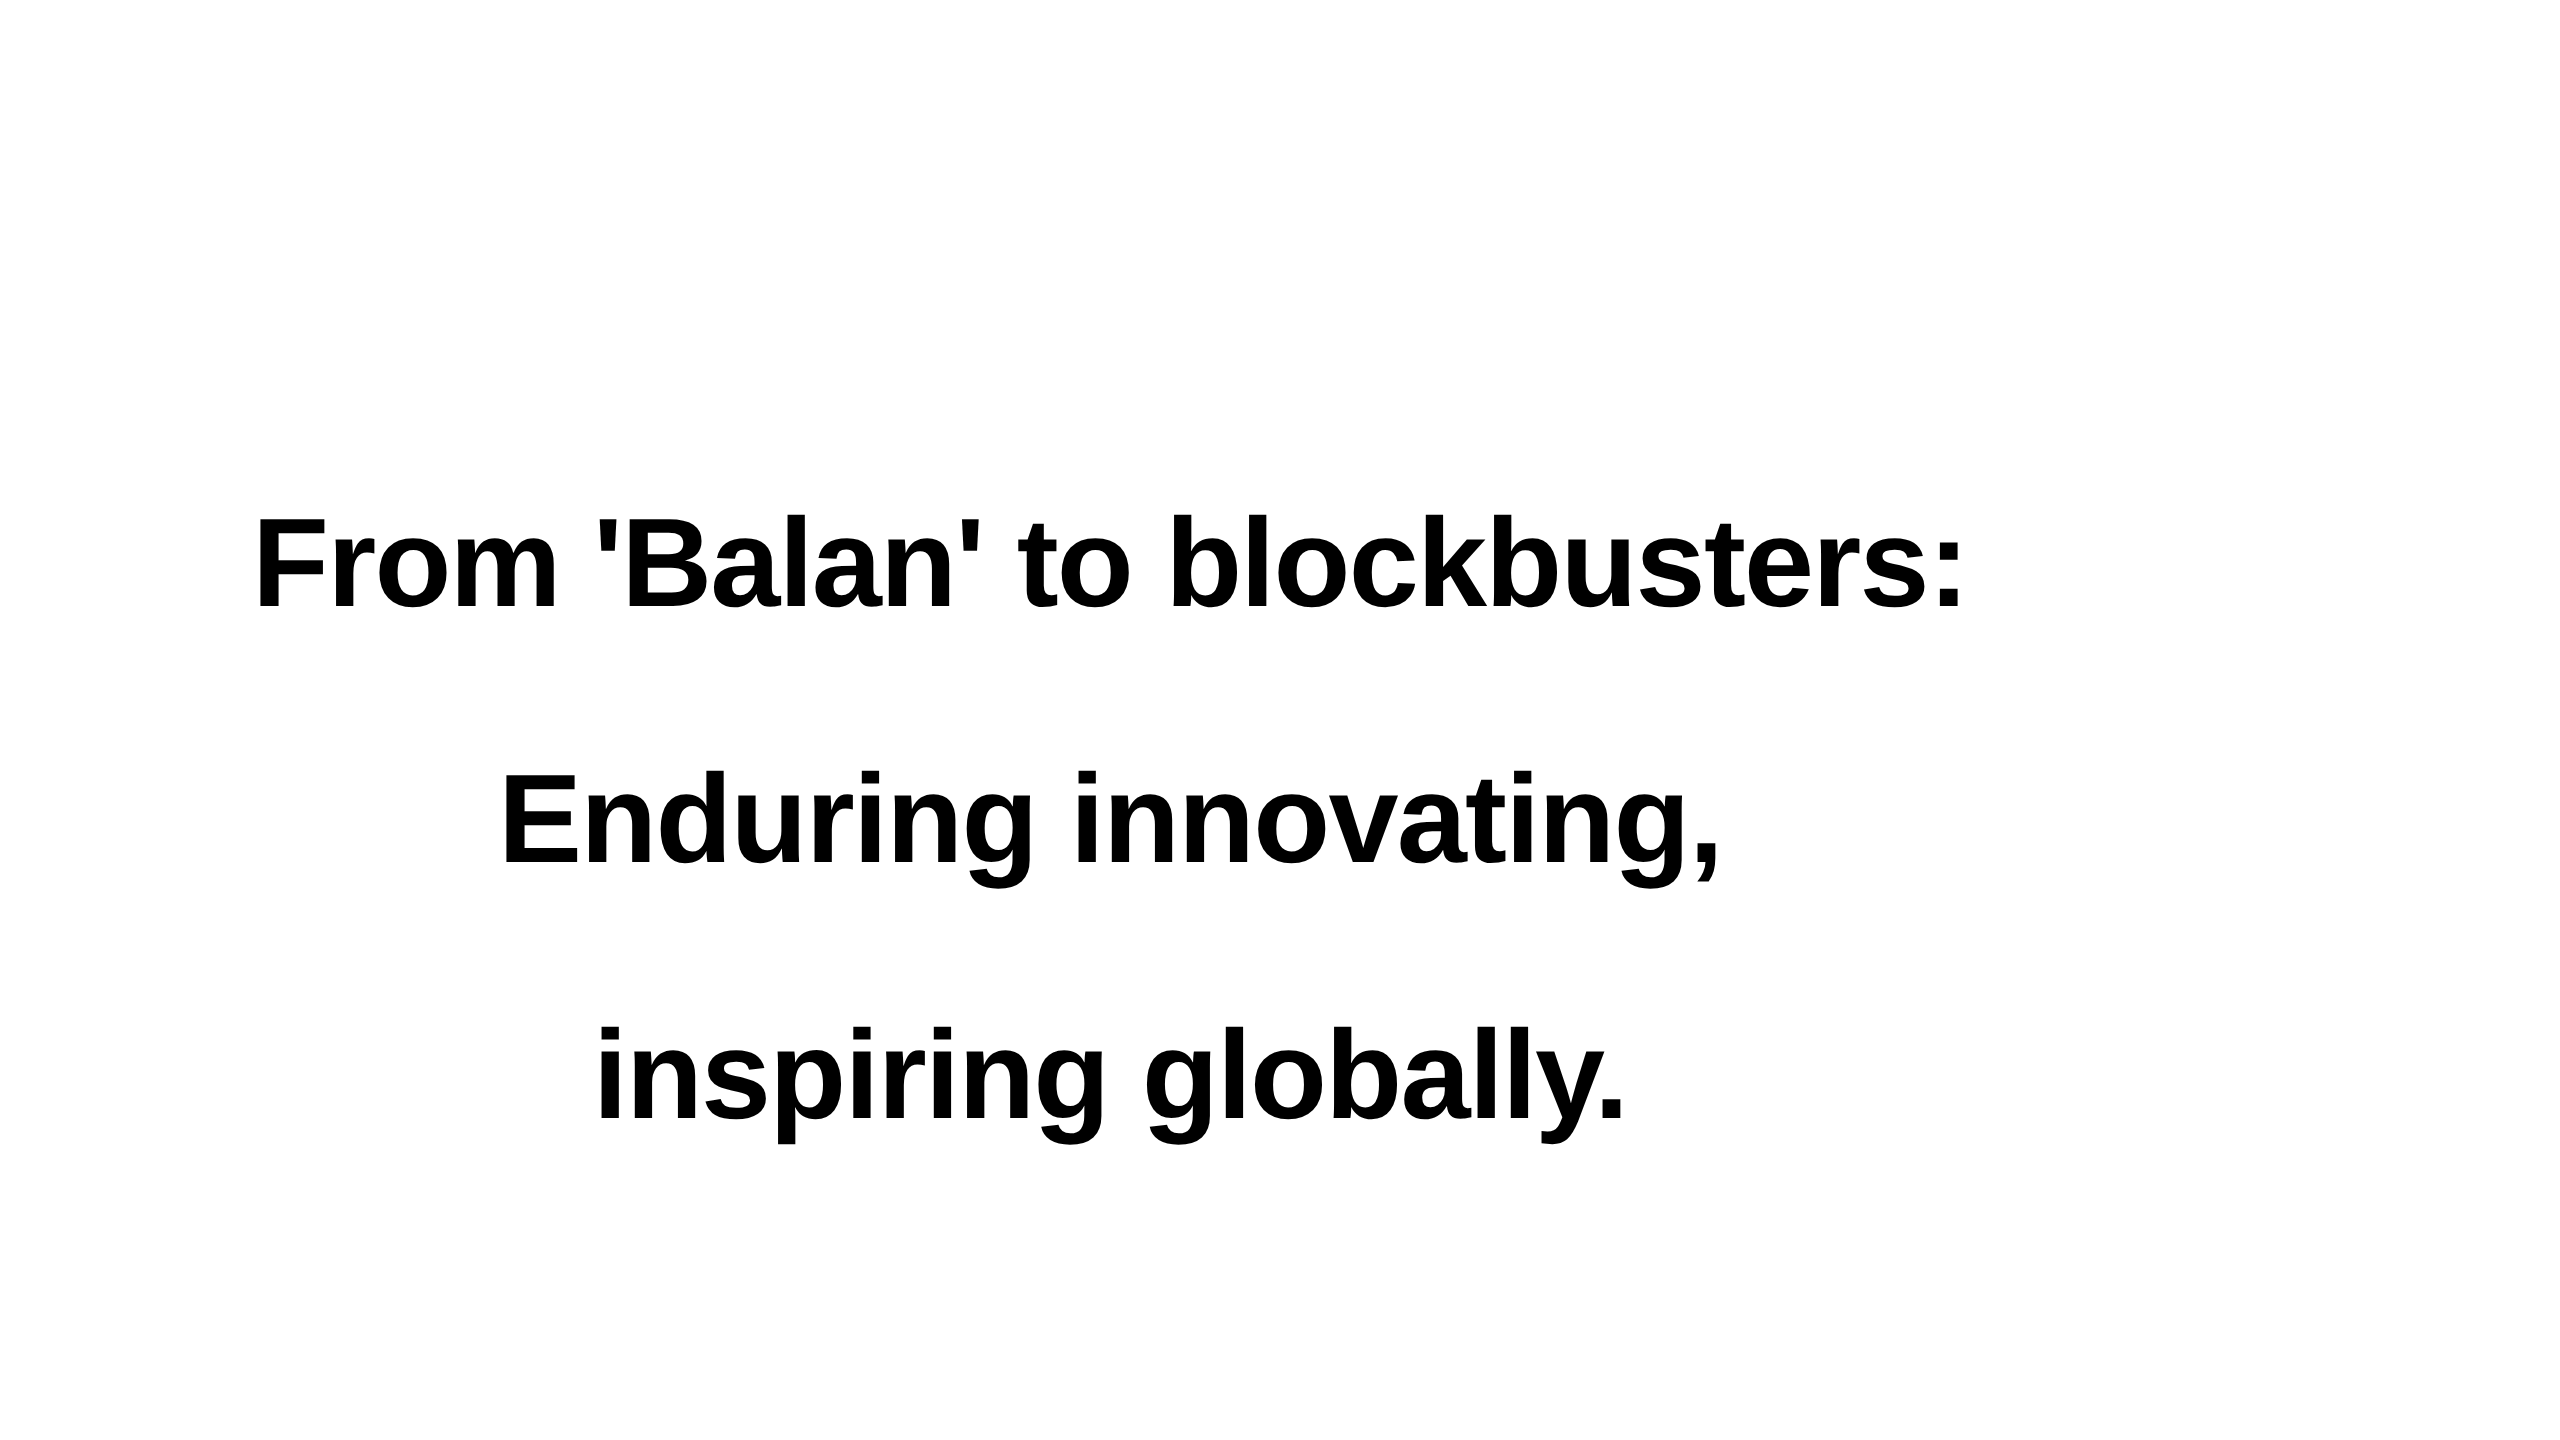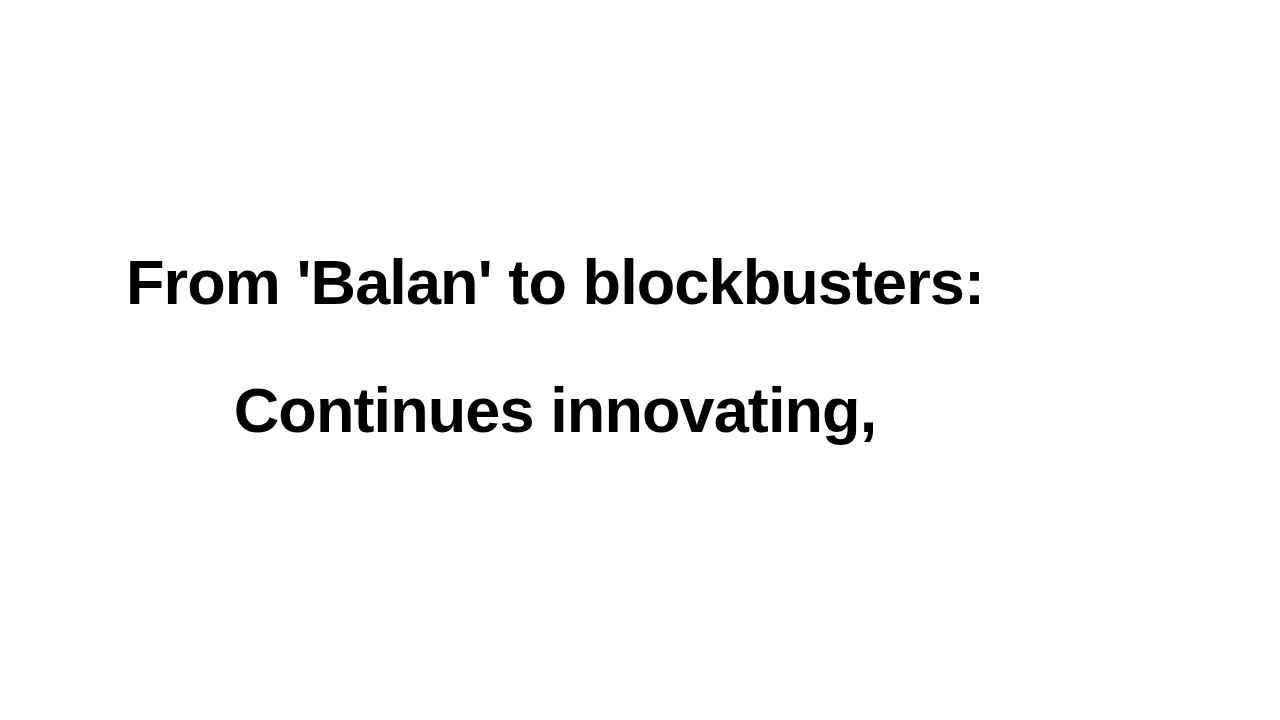--- a/index.html
+++ b/index.html
@@ -60,18 +60,19 @@
 </style>
 </head>
 <body>
 
 <div class="slide">
 
   <div class="slide-body">
 
     <h1 class="headline">
       <span class="headline-line">From 'Balan' to blockbusters:</span>
-      <span class="headline-line">Continues innovating,</span>
+      <span class="headline-line">Enduring innovating,</span>
+      <span class="headline-line">inspiring globally.</span>
     </h1>
 
   </div>
 
 </div>
 
 </body></html>

